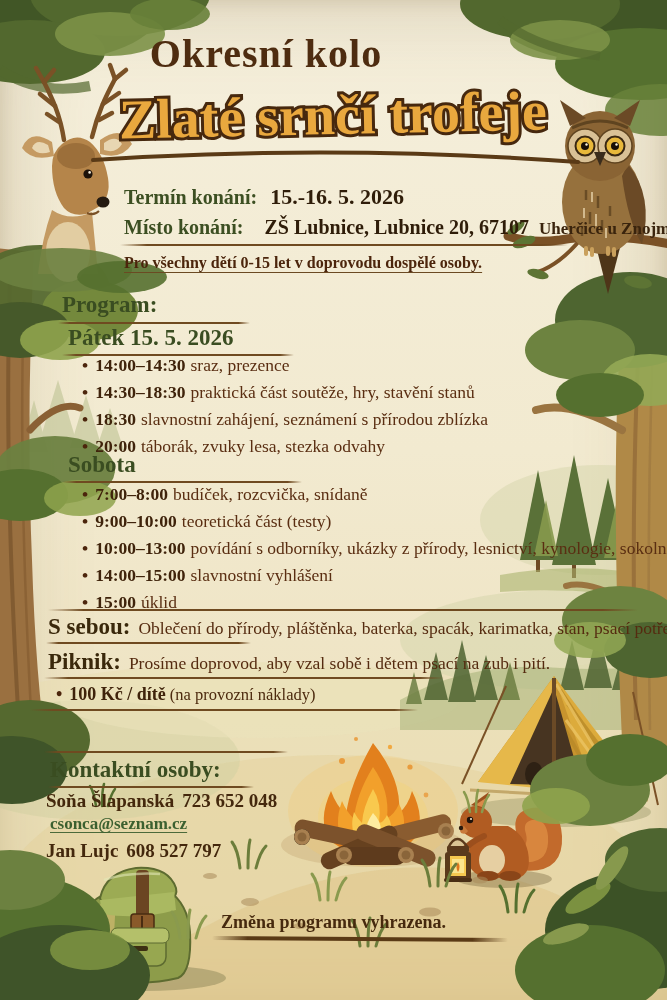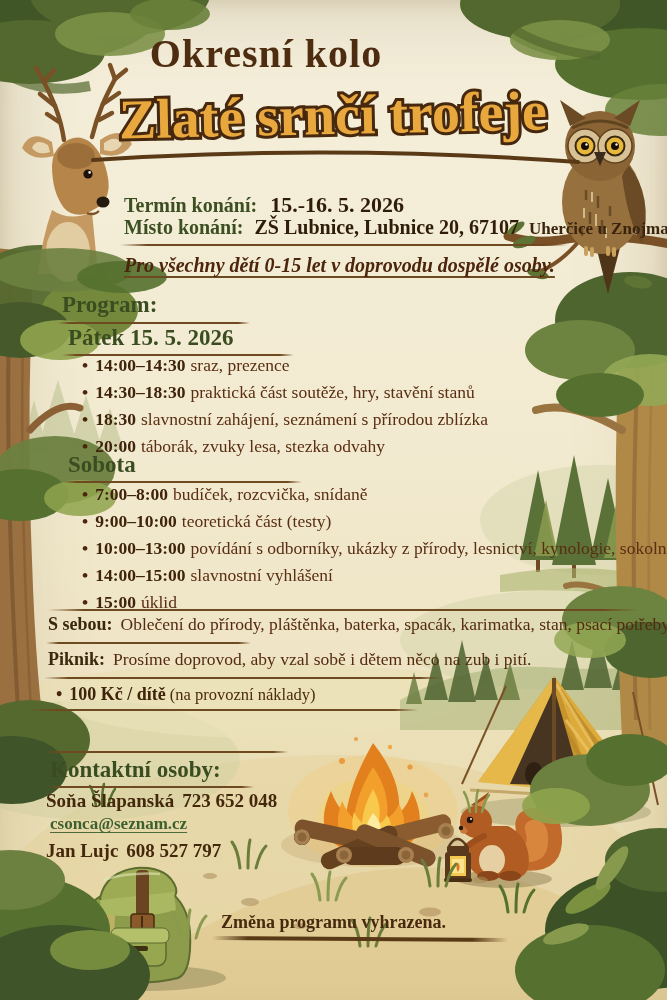--- a/index.html
+++ b/index.html
@@ -11,43 +11,43 @@
   }
   .art{position:absolute;left:0;top:0;width:667px;height:1000px;z-index:1;}
   .txt{position:absolute;z-index:2;}
   .pretitle{left:0;top:30px;width:532px;text-align:center;font-size:40px;font-weight:bold;
     color:#4e2c10;letter-spacing:1px;}
   .title-svg{position:absolute;left:53px;top:76px;z-index:2;}
   .row{white-space:nowrap;}
   .lab-green{color:#3c4f22;font-weight:bold;}
   .lab-brown{color:#3f280c;font-weight:bold;}
   .val-dark{color:#2f1d09;font-weight:bold;}
-  .info1{left:124px;top:184px;font-size:20px;margin-top:8px;}
+  .info1{left:124px;top:184px;font-size:20px;}
   .info1 .val-dark{font-size:22px;}
   .info2{left:124px;top:216px;font-size:20px;}
   .info2 .val-dark{font-size:20px;}
   .place2{font-size:17px;color:#3a240d;font-weight:bold;}
-  .audience{left:124px;top:254px;font-size:20px;font-weight:bold;color:#4c250c;
-    text-decoration:underline;text-decoration-color:#6b4a22;text-underline-offset:4px;font-style:italic;}
+  .audience{left:124px;top:254px;font-size:16px;font-weight:bold;color:#4c250c;
+    text-decoration:underline;text-decoration-color:#6b4a22;text-underline-offset:4px;}
   .hr{position:absolute;z-index:2;height:2px;border-radius:2px;
     background:linear-gradient(90deg,rgba(111,74,32,0) 0%,#6f4a20 6%,#6f4a20 94%,rgba(111,74,32,0) 100%);}
   .h-sec{font-size:23px;font-weight:bold;color:#3a4d21;}
   .prog-h{left:62px;top:292px;}
   .fri-h{left:68px;top:325px;}
   .sat-h{left:68px;top:452px;}
   ul.plist{position:absolute;z-index:2;left:82px;margin:0;padding:0;list-style:none;}
   ul.plist li{height:27px;font-size:17.5px;white-space:nowrap;}
   .fri-l{top:355px;} .sat-l{top:484px;}
   .bdot{color:#4c250c;font-weight:bold;margin-right:7px;}
   .b-time{color:#3f230b;font-weight:bold;}
   .b-text{color:#5a2e12;margin-left:5px;}
   .inline-row{white-space:nowrap;}
   .sebou{left:48px;top:614px;font-size:17.5px;}
   .piknik{left:48px;top:649px;font-size:17.5px;}
-  .big-lab{font-size:18px;font-weight:bold;color:#3a280b;margin-right:8px;}
+  .big-lab{font-size:23px;font-weight:bold;color:#3a280b;margin-right:8px;}
   .body-mar{color:#552b10;}
   .fee{left:56px;top:684px;font-size:18px;}
   .fee .note{font-size:16.5px;color:#4c2a0e;font-weight:normal;margin-left:4px;}
   .uzav{left:46px;top:721px;font-size:21px;}
   .uzav .val-dark{font-size:21px;}
   .kont-h{left:50px;top:757px;}
   .person{left:46px;font-size:19px;color:#44280d;font-weight:bold;}
   .p1{top:790px;} .p2{top:840px;}
   .phone{margin-left:8px;}
   .email{left:50px;top:814px;font-size:17px;color:#3c6030;font-weight:bold;
@@ -427,21 +427,21 @@
     <text x="280" y="58" text-anchor="middle" font-family="Liberation Serif, serif" font-weight="bold" font-size="56" fill="#e9a83e" stroke="#46280e" stroke-width="6" paint-order="stroke" transform="rotate(-1.2 280 50)">Zlaté srnčí trofeje</text>
     <path d="M40,84 Q280,68 525,86" stroke="#5a3a16" stroke-width="4" fill="none" stroke-linecap="round"></path>
   </svg>
 
   <div class="txt row info1">
     <span class="lab-green">Termín konání:</span>
     <span class="val-dark" style="margin-left:8px">15.-16. 5. 2026</span>
   </div>
   <div class="txt row info2">
     <span class="lab-green">Místo konání:</span>
-    <span class="val-dark" style="margin-left:6px">ZŠ Lubnice, Lubnice 20, 67107</span>
+    <span class="val-dark" style="margin-left:16px">ZŠ Lubnice, Lubnice 20, 67107</span>
     <span class="place2" style="margin-left:5px">Uherčice u Znojma</span>
   </div>
   <div class="hr" style="left:120px;top:244px;width:448px"></div>
   <div class="txt row audience">Pro všechny dětí 0-15 let v doprovodu dospělé osoby.</div>
 
   <div class="txt h-sec prog-h">Program:</div>
   <div class="hr" style="left:58px;top:322px;width:192px"></div>
 
   <div class="txt h-sec fri-h">Pátek 15. 5. 2026</div>
   <div class="hr" style="left:62px;top:354px;width:232px"></div>
@@ -465,21 +465,21 @@
   </ul>
 
   <div class="hr" style="left:48px;top:609px;width:590px"></div>
 
   <div class="txt inline-row sebou">
     <span class="big-lab">S sebou:</span><span class="body-mar">Oblečení do přírody, pláštěnka, baterka, spacák, karimatka, stan, psací potřeby</span>
   </div>
   <div class="hr" style="left:46px;top:642px;width:205px"></div>
 
   <div class="txt inline-row piknik">
-    <span class="big-lab">Piknik:</span><span class="body-mar">Prosíme doprovod, aby vzal sobě i dětem něco na zub i pití.</span>
+    <span class="big-lab">Piknik:</span><span class="body-mar">Prosíme doprovod, aby vzal sobě i dětem psací na zub i pití.</span>
   </div>
   <div class="hr" style="left:44px;top:677px;width:400px"></div>
 
   <div class="txt inline-row fee">
     <span class="bdot">•</span><span class="b-time">100 Kč / dítě</span><span class="note">(na provozní náklady)</span>
   </div>
   <div class="hr" style="left:30px;top:709px;width:388px"></div>
 
   <div class="hr" style="left:44px;top:751px;width:244px"></div>
 

